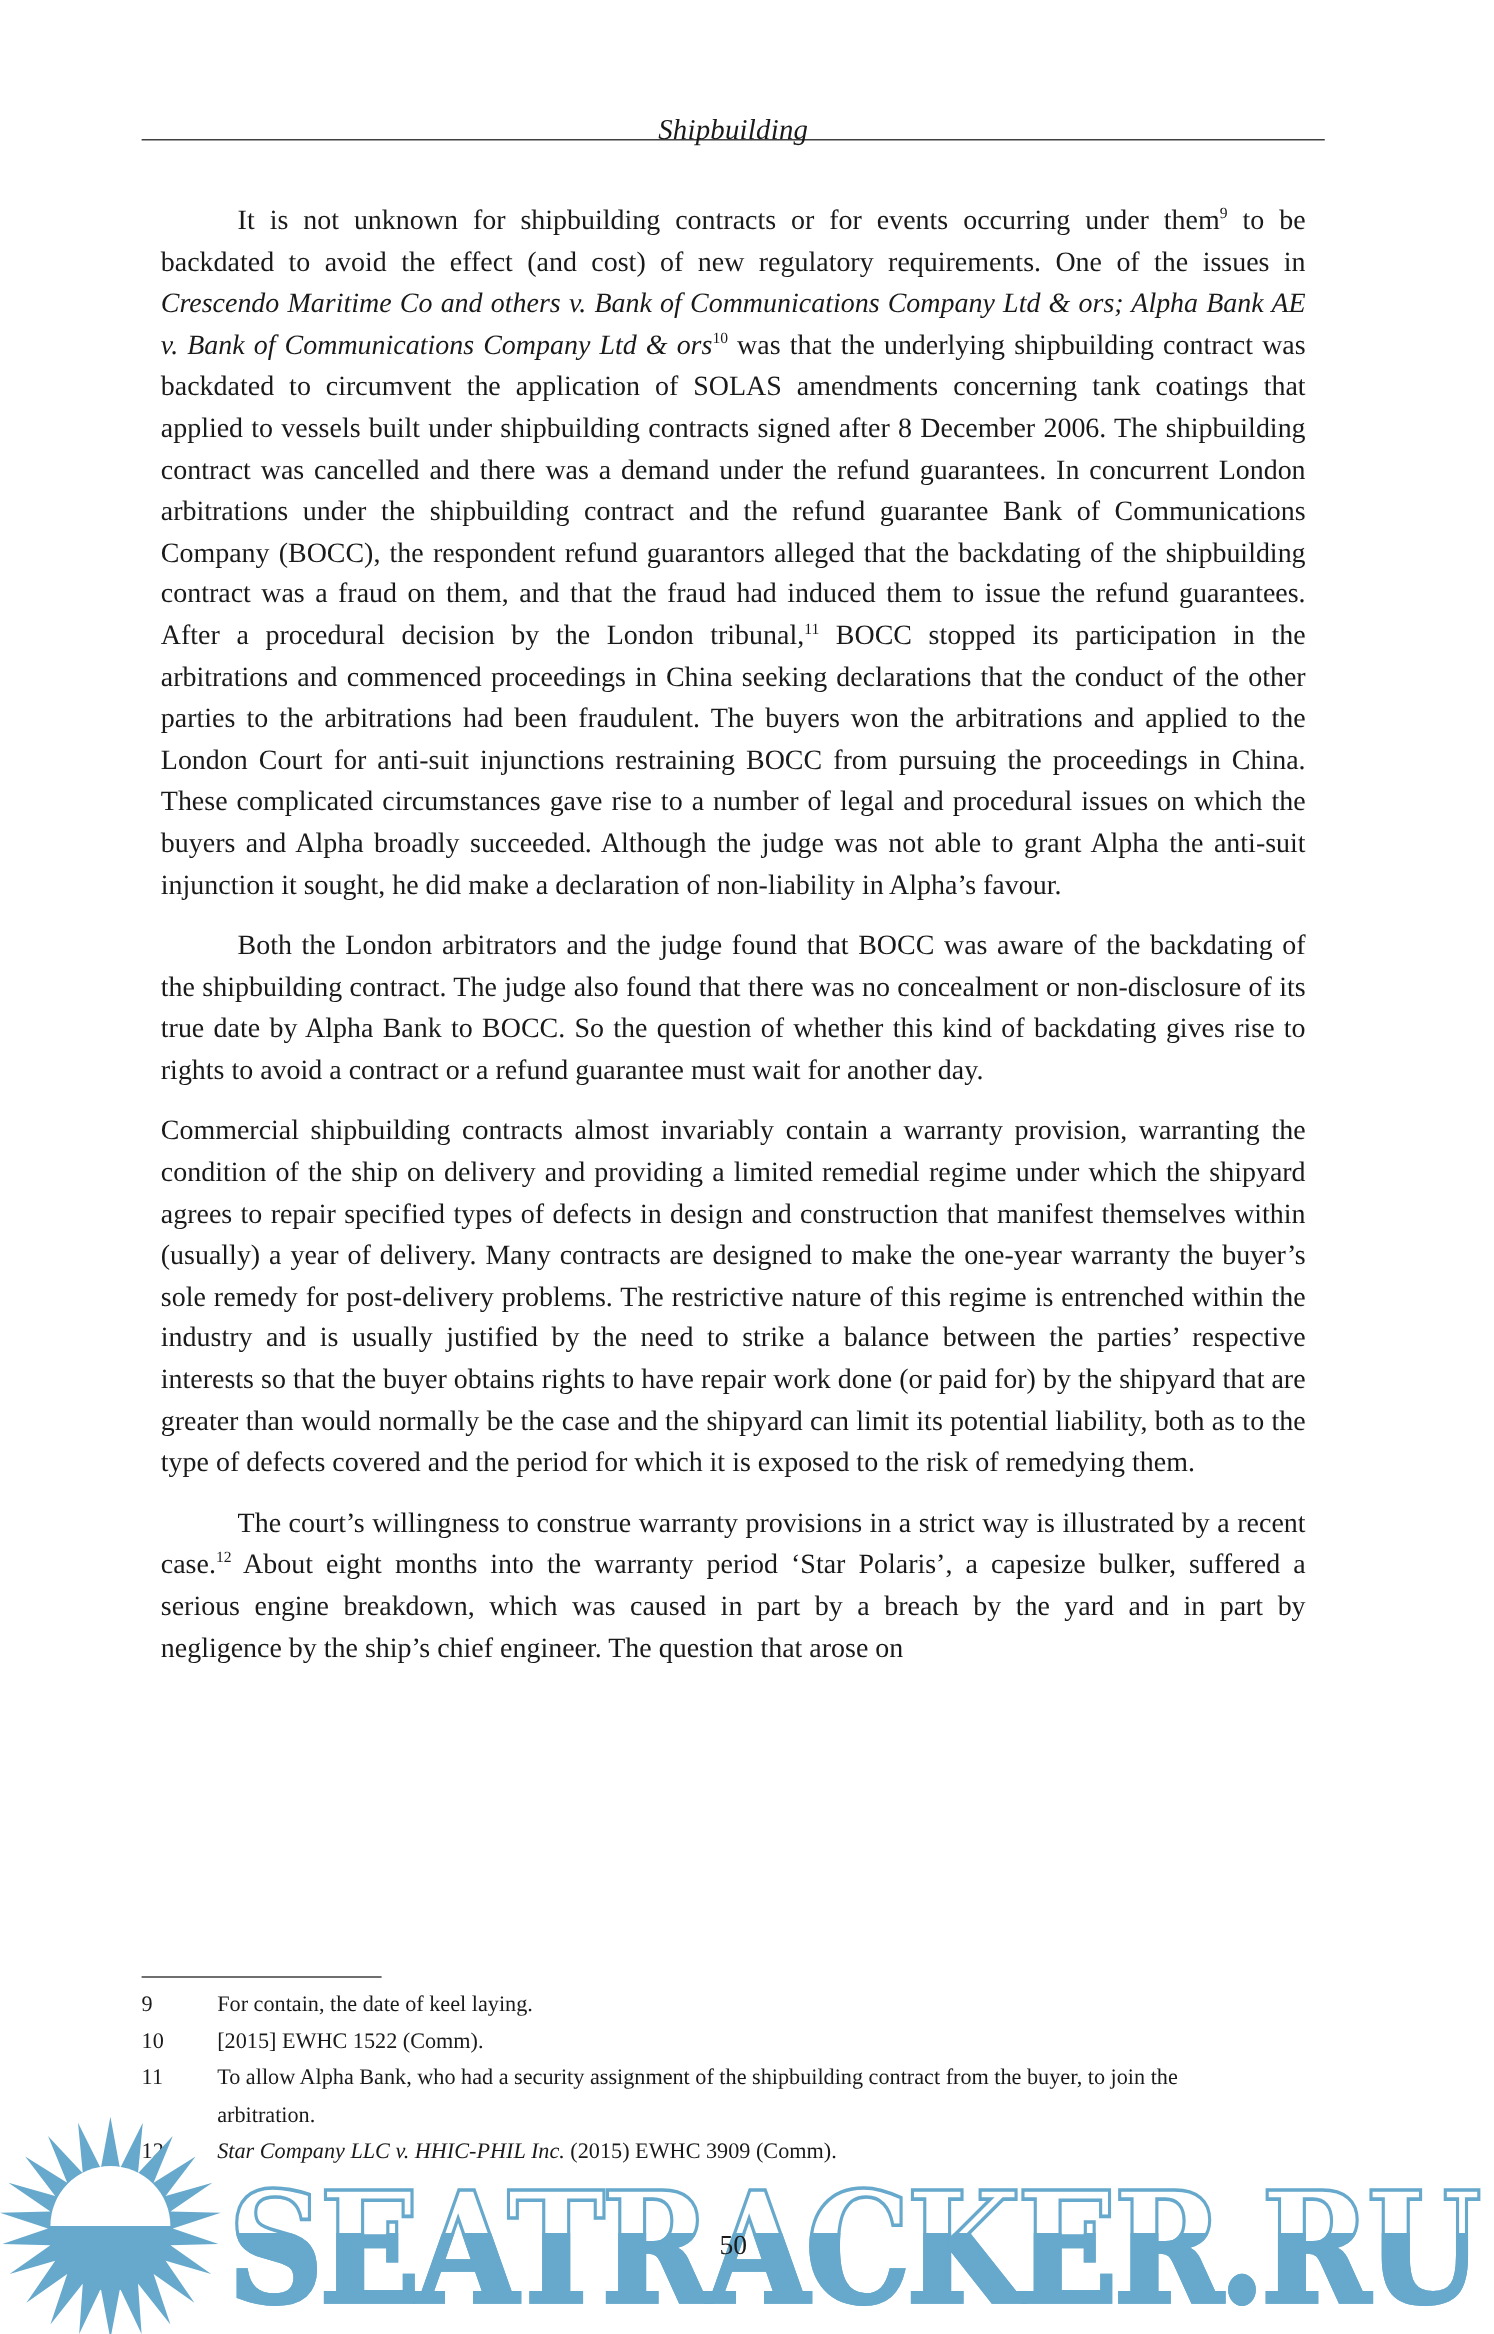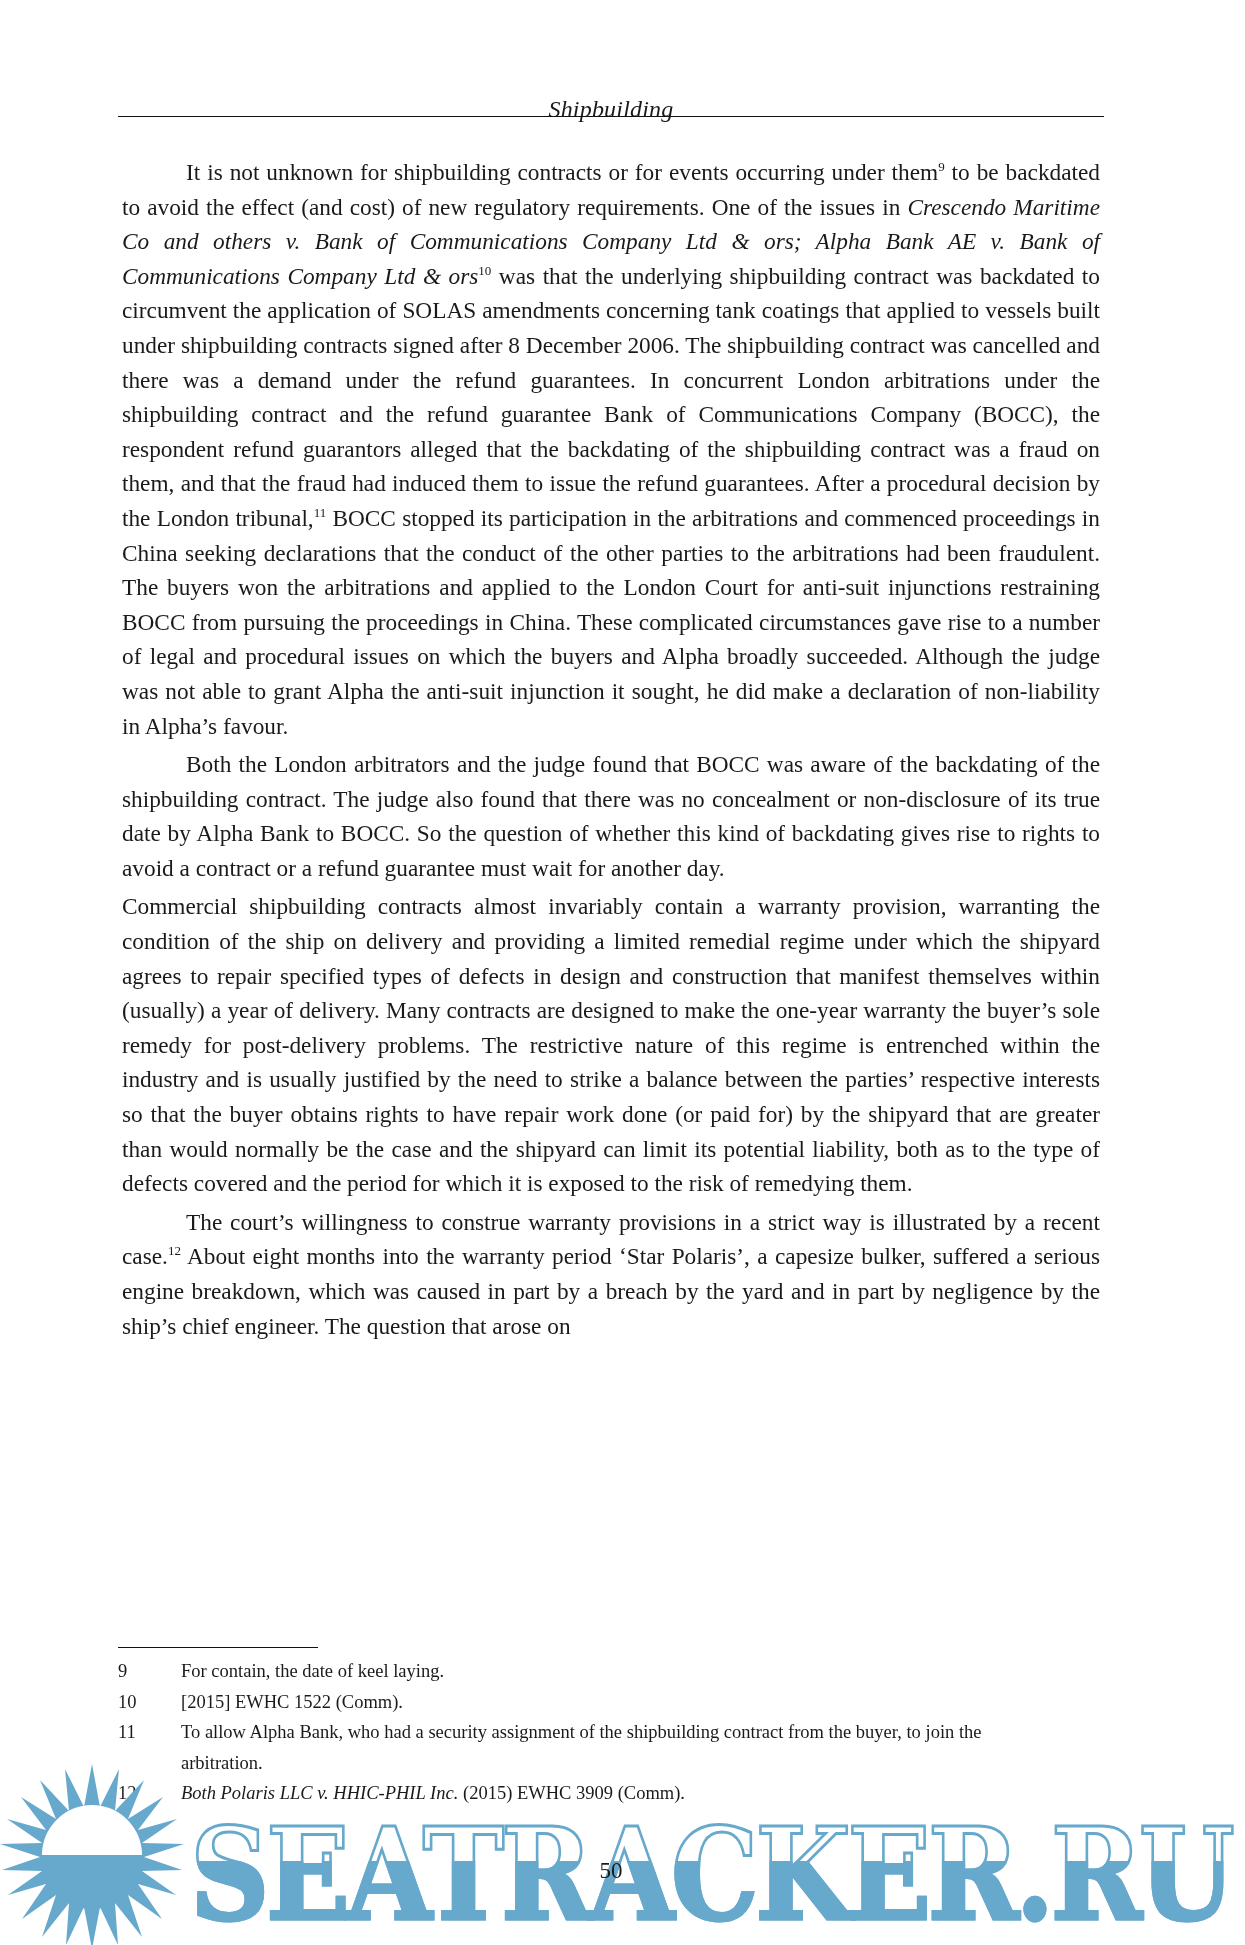--- a/index.html
+++ b/index.html
@@ -43,21 +43,21 @@
     .body-text {
       position: absolute;
       top: 151px;
       left: 0;
       width: 986px;
       font-size: 23.3px;
       line-height: 34.6px;
       text-align: justify;
     }
     .body-text p {
-      margin: 4px;
+      margin: 16px;
     }
     .body-text p.indent {
       text-indent: 64px;
     }
     .body-text p.noindent {
       text-indent: 0;
     }
     sup {
       font-size: 13px;
       line-height: 0;
@@ -167,21 +167,21 @@
     <div class="fn">
       <span class="fn-num">10</span>
       <span class="fn-text">[2015] EWHC 1522 (Comm).</span>
     </div>
     <div class="fn">
       <span class="fn-num">11</span>
       <span class="fn-text">To allow Alpha Bank, who had a security assignment of the shipbuilding contract from the buyer, to join the arbitration.</span>
     </div>
     <div class="fn">
       <span class="fn-num">12</span>
-      <span class="fn-text"><em>Both Polaris LLC v. HHIC-PHIL Inc.</em><span> (2015) EWHC 3909 (Comm).</span></span>
+      <span class="fn-text"><em>Star Company LLC v. HHIC-PHIL Inc.</em><span> (2015) EWHC 3909 (Comm).</span></span>
     </div>
   </div>
 
   <div class="page-number">50</div>
 </div>
 
 <svg class="watermark" viewBox="0 0 1245 185" width="1245" height="185" xmlns="http://www.w3.org/2000/svg">
   <g transform="translate(92,97)">
     <polygon fill="#67a9cc" points="
       0,-93 8,-50 27,-88 23,-46 52,-77 36,-38 71,-60 46,-27 85,-38 50,-14 92,-13 52,0 90,13 50,14 84,38 46,27 70,62 36,38 50,80 23,46 26,88 8,50 0,92 -8,50 -26,88 -23,46 -50,80 -36,38 -70,62 -46,27 -84,38 -50,14 -90,13 -52,0 -92,-13 -50,-14 -85,-38 -46,-27 -71,-60 -36,-38 -52,-77 -23,-46 -27,-88 -8,-50

